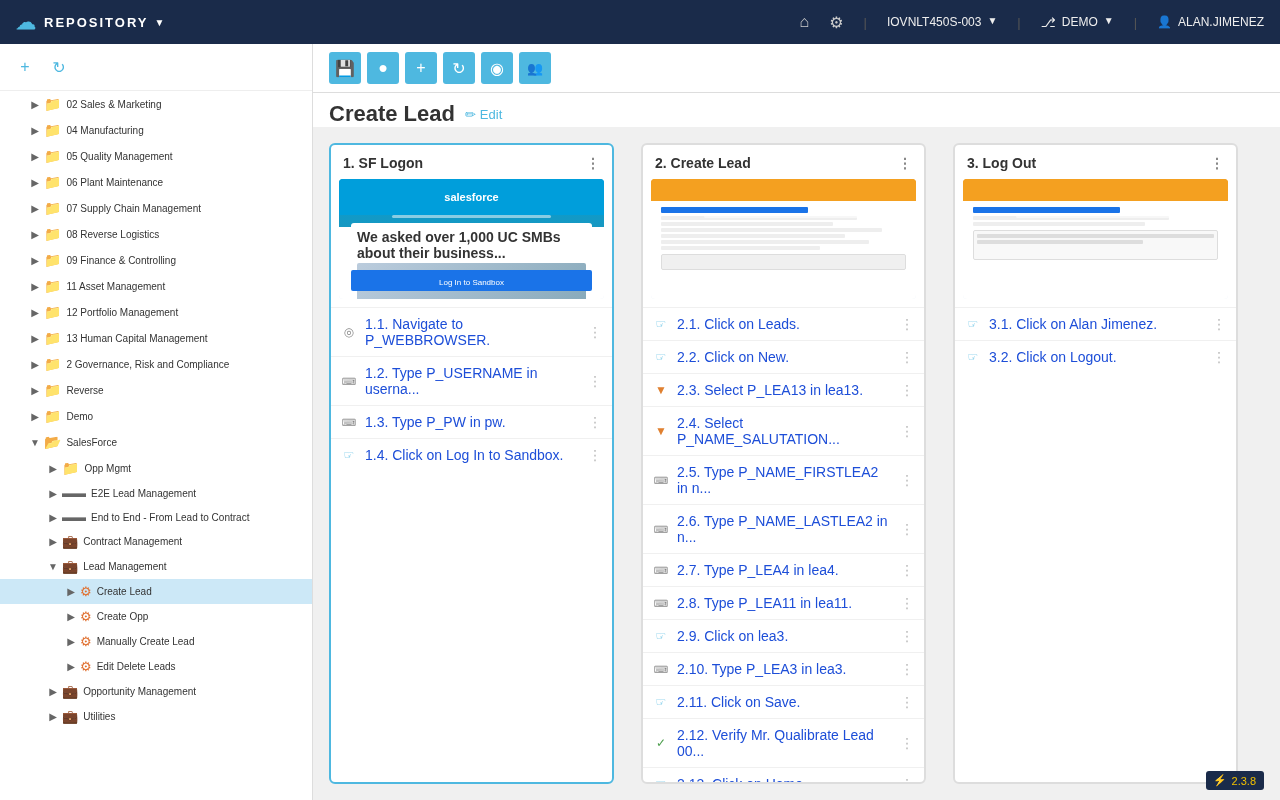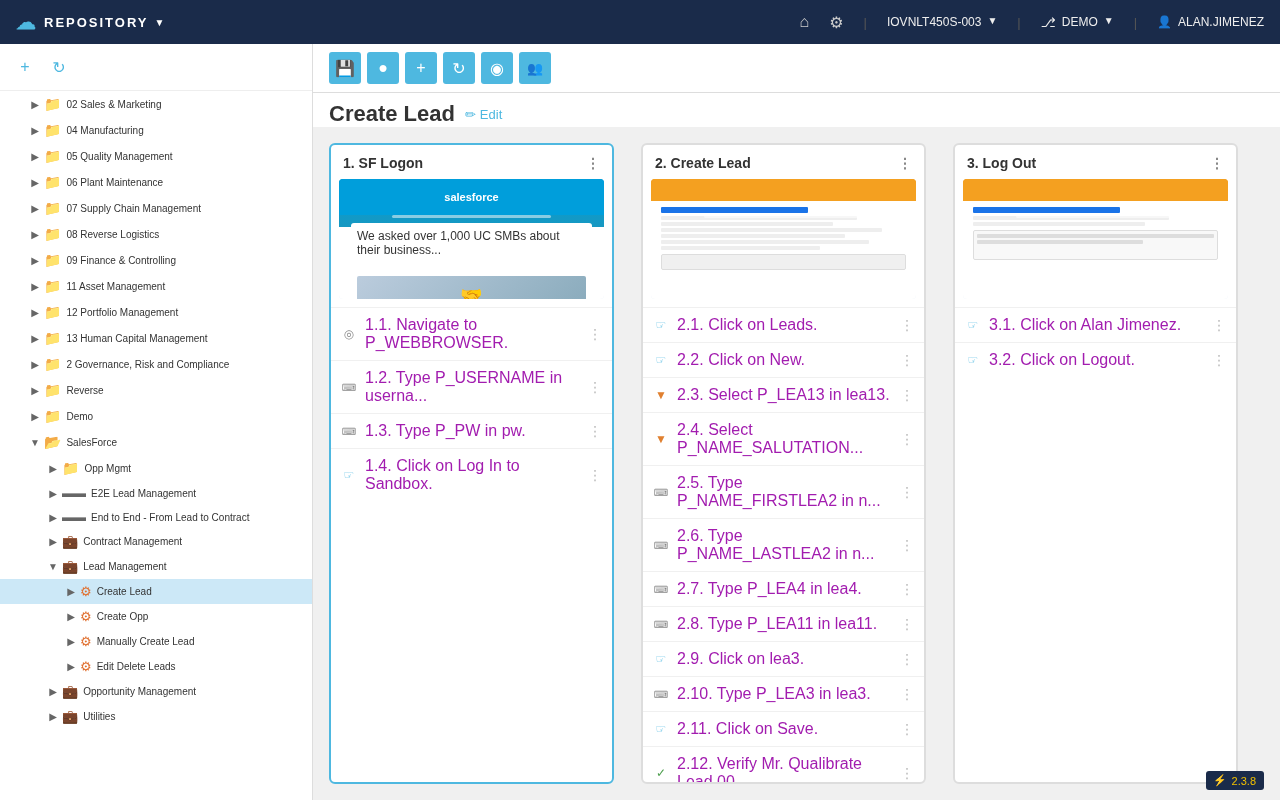--- a/index.html
+++ b/index.html
@@ -189,21 +189,21 @@
       padding: 8px 10px;
       border-top: 1px solid #f0f0f0;
       gap: 8px;
     }
     .step-icon { flex-shrink: 0; color: #888; font-size: 12px; width: 16px; text-align: center; }
     .step-icon.navigate { color: #888; }
     .step-icon.type { color: #888; }
     .step-icon.click { color: #4eb8e0; }
     .step-icon.select { color: #e08030; }
     .step-icon.verify { color: #50a050; }
-    .step-label { flex: 1; font-size: 16px; color: #a21caf; }
+    .step-label { flex: 1; font-size: 14px; color: #1d4ed8; }
     .step-more { color: #bbb; cursor: pointer; font-size: 14px; flex-shrink: 0; }
 
     
     .version-badge {
       position: fixed; bottom: 10px; right: 16px;
       background: #1a2b4a; color: #f0c000; font-size: 11px; padding: 3px 8px; border-radius: 3px;
       display: flex; align-items: center; gap: 4px;
     }
     .version-badge .bolt { color: #f0c000; }
 
@@ -407,26 +407,29 @@
         <div class="flow-col-header">
           <span>1. SF Logon</span>
           <span class="more-icon">⋮</span>
         </div>
         <div class="flow-screenshot">
           <div class="screenshot-placeholder ss-salesforce">
             <div style="position:absolute;top:0;left:0;right:0;height:36px;background:#009edb;display:flex;align-items:center;justify-content:center;">
               <span style="color:white;font-size:11px;font-weight:bold;">salesforce</span>
             </div>
             <div style="position:absolute;top:44px;left:12px;right:12px;background:#fff;padding:6px;border-radius:3px;">
-              <div style="font-size:12px;color:#333;margin-bottom:19px;">We asked over 1,000 UC SMBs about their business...</div>
+              <div style="font-size:14px;color:#333;margin-bottom:2px;font-weight:bold;">We asked over 1,000 UC SMBs about their business...</div>
               <div style="width:100%;height:40px;background:#e8e8e8;border-radius:2px;overflow:hidden;">
                 <div style="width:100%;height:100%;background:linear-gradient(135deg,#bcd 0%,#8ab 100%);display:flex;align-items:center;justify-content:center;">
                   <span style="font-size:18px;">🤝</span>
                 </div>
               </div>
+            </div>
+            <div style="position:absolute;bottom:8px;left:12px;right:12px;background:#1a73e8;border-radius:2px;padding:3px;text-align:center;">
+              <span style="color:white;font-size:8px;">Log In to Sandbox</span>
             </div>
           </div>
         </div>
         <div class="flow-steps">
           <div class="flow-step">
             <span class="step-icon navigate">◎</span>
             <span class="step-label">1.1. Navigate to P_WEBBROWSER.</span>
             <span class="step-more">⋮</span>
           </div>
           <div class="flow-step">

